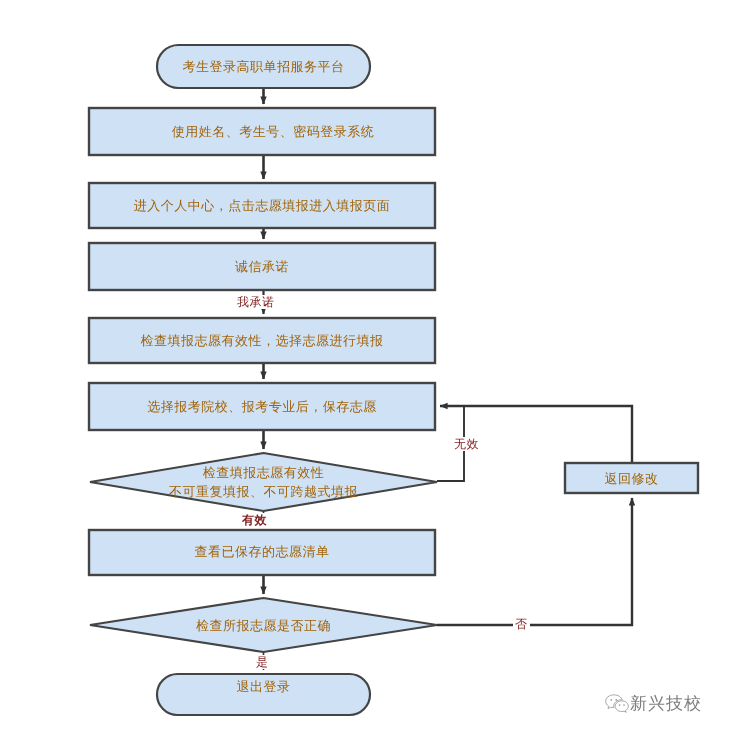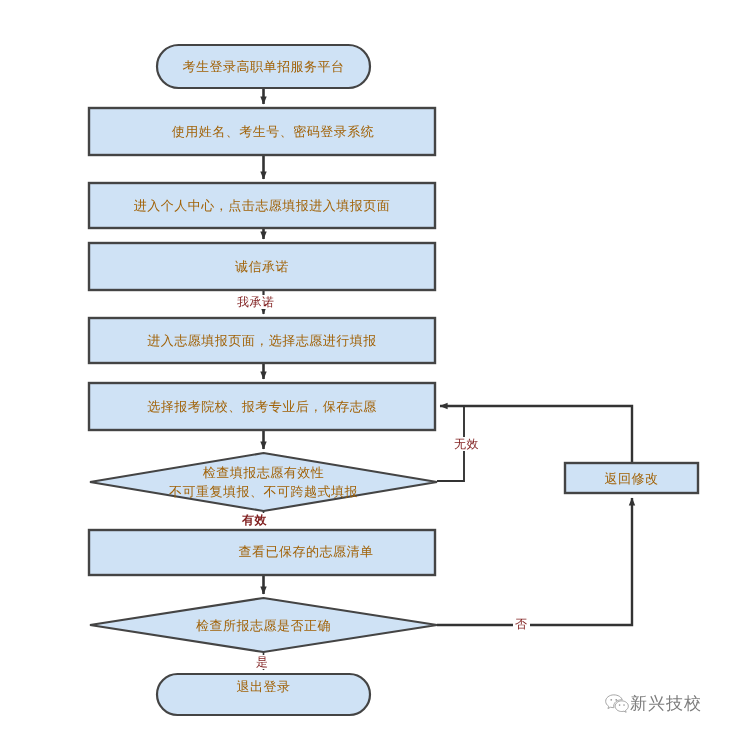--- a/index.html
+++ b/index.html
@@ -115,28 +115,28 @@
   </svg>
 
   <div class="node-label" style="left:157px; top:45px; width:213px; height:43px;">考生登录高职单招服务平台</div>
 
   <div class="node-label" style="left:100px; top:108px; width:346px; height:47px;">使用姓名、考生号、密码登录系统</div>
 
   <div class="node-label" style="left:89px; top:183px; width:346px; height:45px;">进入个人中心，点击志愿填报进入填报页面</div>
 
   <div class="node-label" style="left:89px; top:243px; width:346px; height:47px;">诚信承诺</div>
 
-  <div class="node-label" style="left:89px; top:318px; width:346px; height:45px;">进入志愿填报页面，选择志愿进行填报</div>
+  <div class="node-label" style="left:89px; top:318px; width:346px; height:45px;">检查填报志愿有效性，选择志愿进行填报</div>
 
   <div class="node-label" style="left:89px; top:383px; width:346px; height:47px;">选择报考院校、报考专业后，保存志愿</div>
 
   <div class="node-label" style="left:90px; top:453px; width:347px; height:58px; line-height:19px;">检查填报志愿有效性
 不可重复填报、不可跨越式填报</div>
 
-  <div class="node-label" style="left:89px; top:530px; width:346px; height:43px;padding-left:44px;">查看已保存的志愿清单</div>
+  <div class="node-label" style="left:89px; top:530px; width:346px; height:43px;">查看已保存的志愿清单</div>
 
   <div class="node-label" style="left:90px; top:598px; width:347px; height:54px;">检查所报志愿是否正确</div>
 
   <div class="node-label" style="left:157px; top:674px; width:213px; height:25px;">退出登录</div>
 
   <div class="node-label" style="left:565px; top:463px; width:133px; height:30px;">返回修改</div>
 
   <div class="edge-label" style="left:235px; top:295px;">我承诺</div>
 
   <div class="edge-label" style="left:452px; top:437px;">无效</div>

